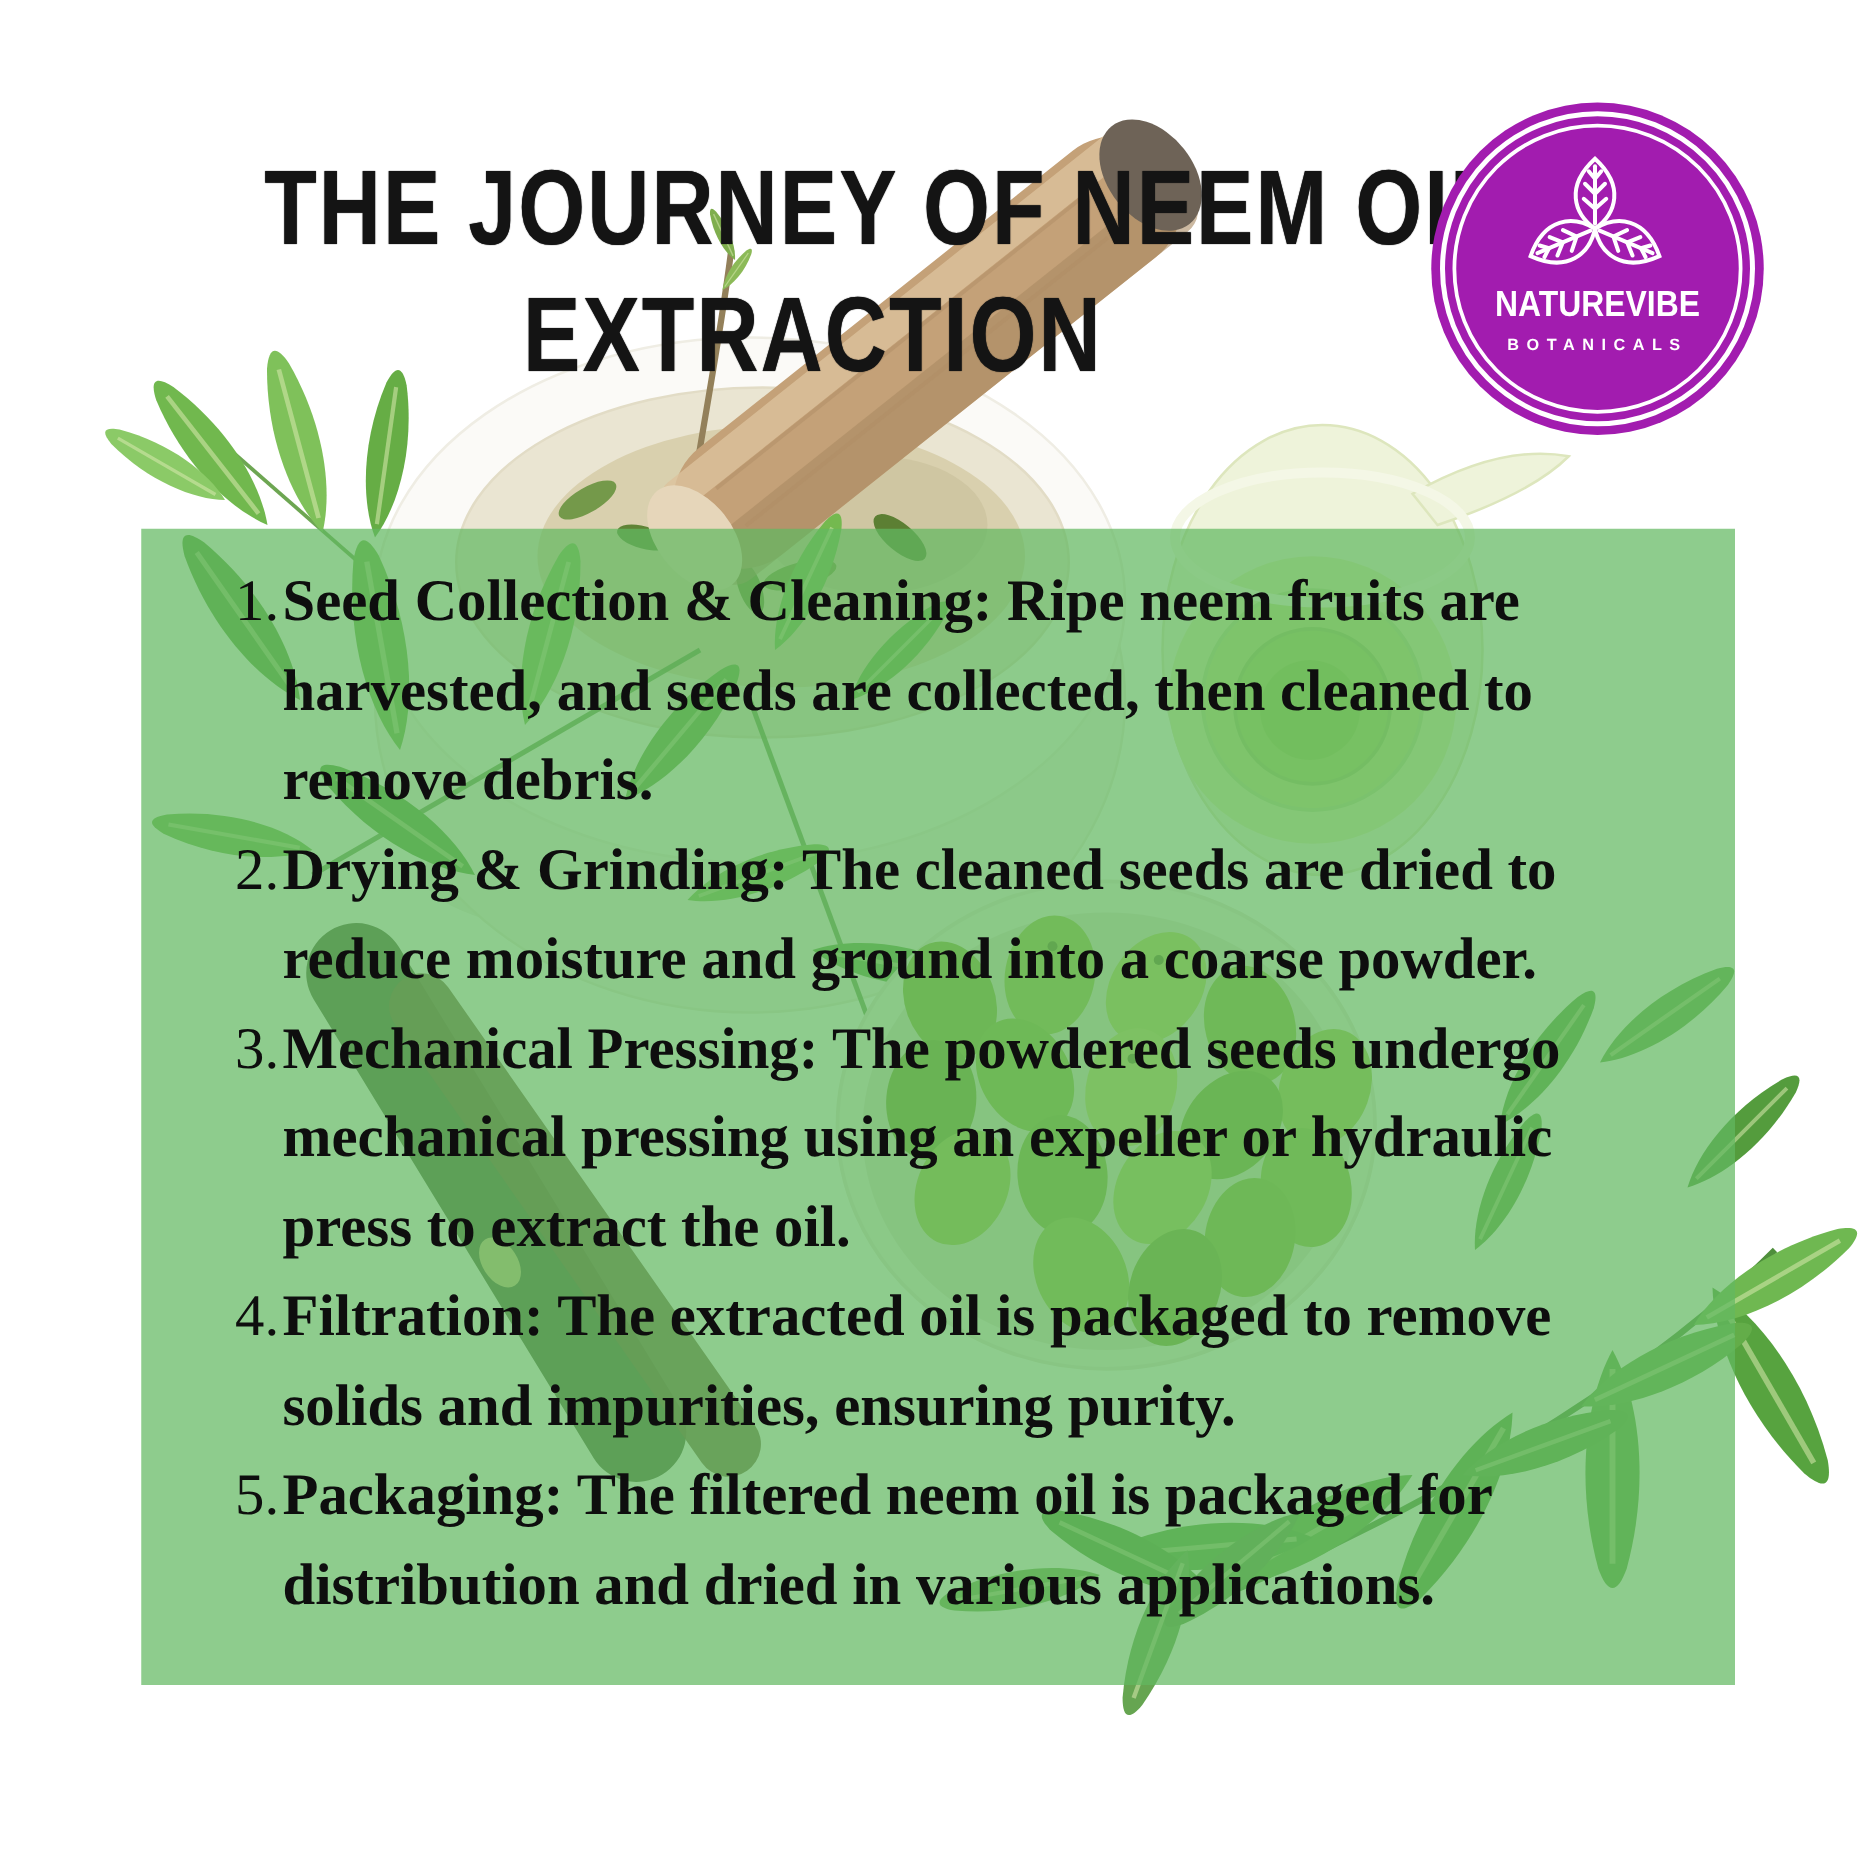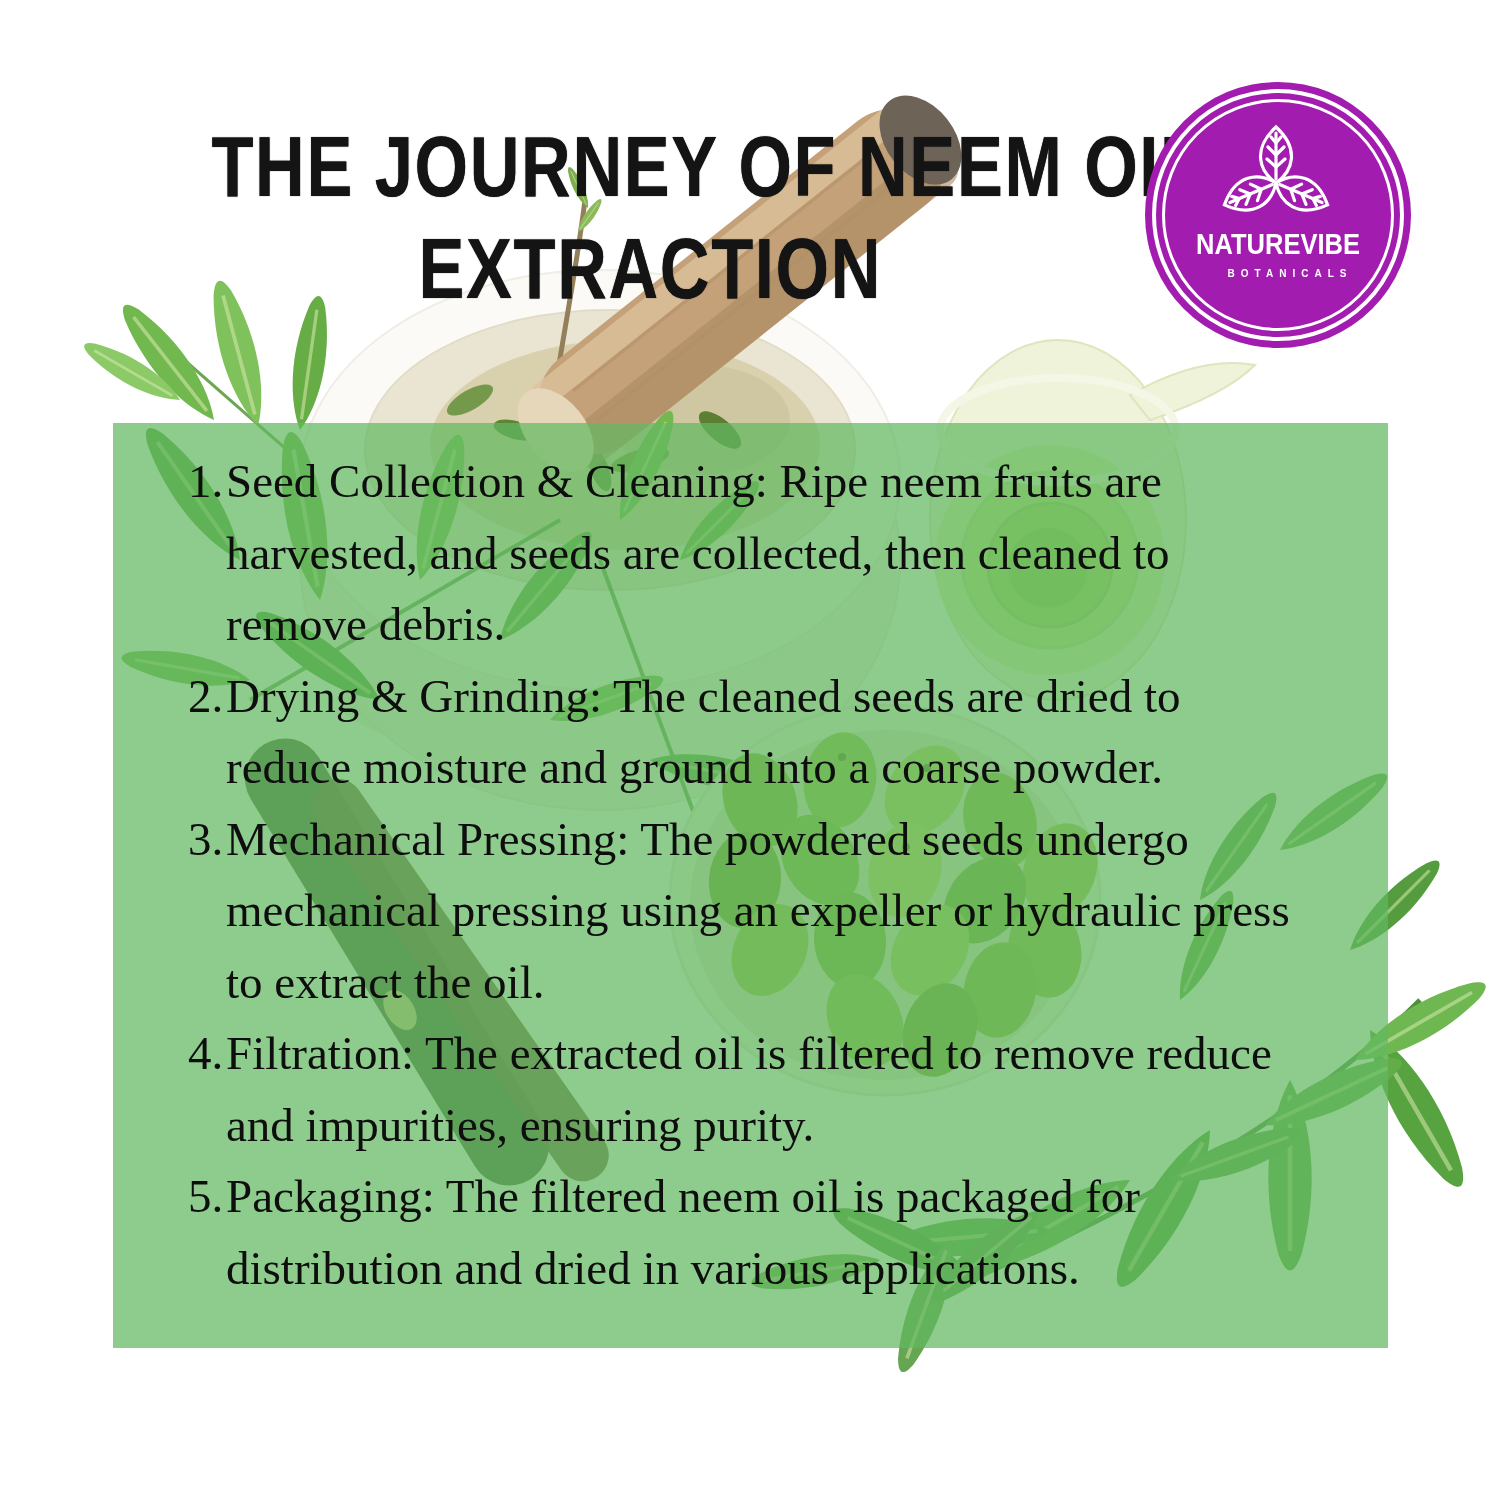--- a/index.html
+++ b/index.html
@@ -16,33 +16,33 @@
   .title .t2{margin-top:4px;}
 
   
   .logo{position:absolute;left:1145px;top:82px;width:266px;height:266px;background:#a21caf;
         border-radius:50%;}
   .logo .ring1{position:absolute;inset:7px;border:4px solid #ffffff;border-radius:50%;}
   .logo .ring2{position:absolute;inset:17px;border:3px solid #ffffff;border-radius:50%;}
   .logo .trefoil{position:absolute;left:0;top:0;}
   .logo .brand{position:absolute;left:0;top:146px;width:266px;text-align:center;color:#ffffff;
         font-weight:bold;font-size:29px;letter-spacing:0px;transform:scaleX(0.88);transform-origin:50% 50%;}
-  .logo .sub{position:absolute;left:12px;top:186px;width:266px;text-align:center;color:#ffffff;
-        font-size:10px;letter-spacing:6px;font-weight:bold;}
+  .logo .sub{position:absolute;left:0;top:186px;width:266px;text-align:center;color:#ffffff;
+        font-size:13px;letter-spacing:6px;font-weight:bold;}
 
   
   .panel{position:absolute;left:113px;top:423px;width:1275px;height:925px;
          background:rgba(99,184,97,0.72);}
 
   
   .steps{position:absolute;left:75px;top:23px;width:1180px;color:#0e0e0e;
          font-family:"Liberation Serif",serif;font-size:47px;line-height:71.5px;}
   .step{display:flex;align-items:flex-start;}
   .step-num{flex:none;min-width:38px;font-weight:normal;}
-  .step-text{font-weight:normal;width:1065px;}
+  .step-text{font-weight:bold;width:1065px;}
 </style>
 </head>
 <body>
 
 <div class="canvas">
 
   <svg class="photo" width="1500" height="1500" viewBox="0 0 1500 1500" aria-hidden="true">
     <defs>
       <g id="leaflet">
         <path d="M0 0 C-11 -20 -16 -55 -6 -92 C-2 -103 2 -103 6 -92 C16 -55 11 -20 0 0 Z"></path>
@@ -223,21 +223,21 @@
       <div class="step">
         <span class="step-num">2.</span>
         <span class="step-text">Drying &amp; Grinding: The cleaned seeds are dried to reduce moisture and ground into a coarse powder.</span>
       </div>
       <div class="step">
         <span class="step-num">3.</span>
         <span class="step-text">Mechanical Pressing: The powdered seeds undergo mechanical pressing using an expeller or hydraulic press to extract the oil.</span>
       </div>
       <div class="step">
         <span class="step-num">4.</span>
-        <span class="step-text">Filtration: The extracted oil is filtered to remove reduce and impurities, ensuring purity.</span>
+        <span class="step-text">Filtration: The extracted oil is packaged to remove solids and impurities, ensuring purity.</span>
       </div>
       <div class="step">
         <span class="step-num">5.</span>
         <span class="step-text">Packaging: The filtered neem oil is packaged for distribution and dried in various applications.</span>
       </div>
     </div>
   </div>
 
 </div>
 

